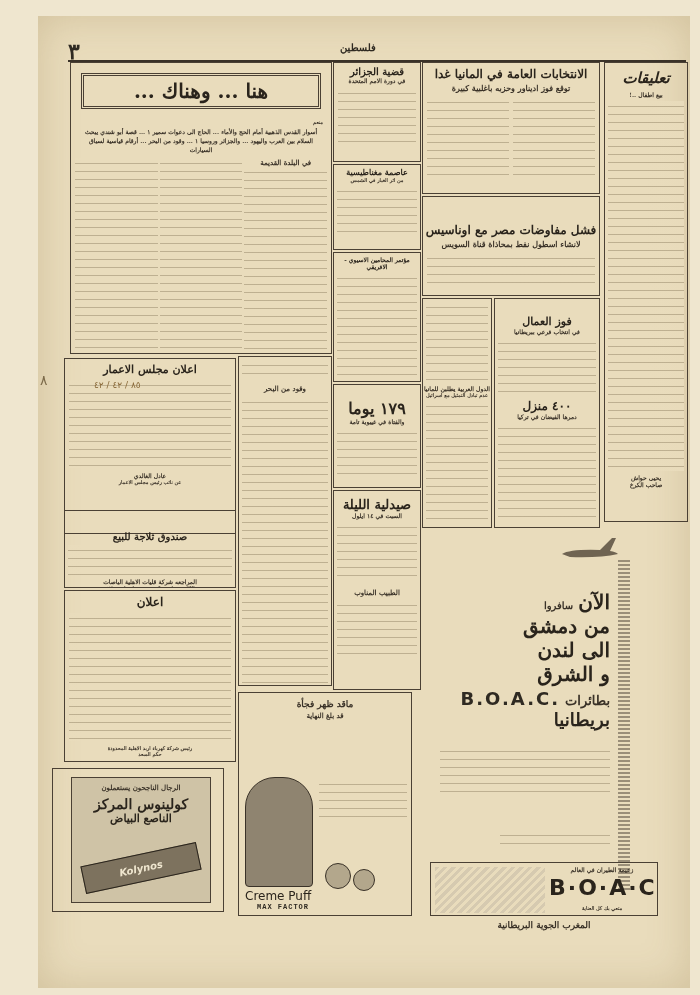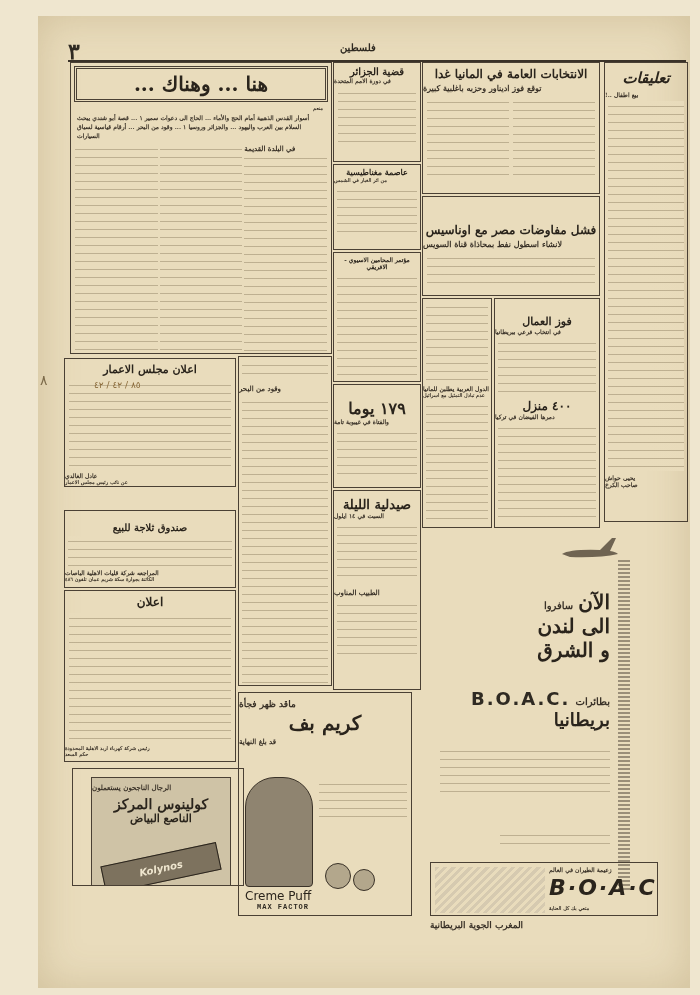--- a/index.html
+++ b/index.html
@@ -5,38 +5,38 @@
 *{box-sizing:border-box;margin:0;padding:0}
 html,body{width:700px;height:995px;background:#efe6cf;overflow:hidden}
 body{font-family:"DejaVu Serif",serif;color:#2f2a22;position:relative}
 .page{position:absolute;left:38px;top:16px;width:652px;height:972px;background:#e9dcbc;box-shadow:inset 0 0 40px rgba(140,110,60,.25)}
 .pagenum{position:absolute;left:68px;top:38px;font-size:22px;font-weight:bold}
 .masthead{position:absolute;left:340px;top:42px;font-size:10px;font-weight:bold}
 .rule-top{position:absolute;left:68px;top:60px;width:618px;border-top:2px solid #3a3228}
 .box{position:absolute;border:1px solid #4a4034;overflow:hidden}
 .dbl{border:3px double #4a4034}
 .hl{direction:rtl;text-align:center;font-weight:bold;color:#2a241c}
-.sub{direction:rtl;text-align:left;font-weight:bold;color:#3a3228}
+.sub{direction:rtl;text-align:center;font-weight:bold;color:#3a3228}
 .lines{height:100%;background:repeating-linear-gradient(#e9dcbc 0 5px,#b9ab8c 5px 6px,#e9dcbc 6px 8px);opacity:.9}
 .ad-img{background:#8f8470;border:1px solid #3a3228}
 .stripe{position:absolute;left:618px;top:560px;width:12px;height:330px;background:repeating-linear-gradient(#9a8e78 0 2px,#e9dcbc 2px 4px)}
 .boac-logo{font-family:"DejaVu Sans",sans-serif;font-weight:bold;letter-spacing:2px}
 .handnote{position:absolute;font-family:"DejaVu Sans",sans-serif;color:#7c6a4a;font-size:14px}
 </style>
 </head>
 <body>
 
 <div class="page"></div>
 <div class="handnote" style="left:40px;top:372px">۸</div>
 <div class="pagenum">٣</div>
 <div class="masthead">فلسطين</div>
 <div class="rule-top"></div>
 
 <div class="box" style="left:70px;top:62px;width:262px;height:292px">
-  <div class="dbl" style="margin:3px;height:36px;display:flex;align-items:center;justify-content:center">
+  <div class="dbl" style="margin:10px;height:36px;display:flex;align-items:center;justify-content:center">
     <div class="hl" style="font-size:20px">هنا ... وهناك ...</div>
   </div>
   <div class="sub" style="font-size:5px;text-align:right;padding-right:8px">منعم</div>
   <div class="sub" style="font-size:6px;line-height:9px;padding:2px 6px">أسوار القدس الذهبية أمام الحج والأماء ... الحاج الى دعوات سمير ١ ... قصة أبو شندي يبحث السلام بين العرب واليهود ... والجزائر وروسيا ١ ... وقود من البحر ... أرقام قياسية لسباق السيارات</div>
   <div style="display:flex;height:220px;gap:2px;padding:2px 4px">
     <div style="flex:1">
         <div class="lines"></div>
       </div>
     <div style="flex:1">
         <div class="lines"></div>
@@ -117,83 +117,83 @@
 </div>
 
 <div class="box" style="left:604px;top:62px;width:84px;height:460px">
   <div class="hl" style="font-size:15px;margin-top:6px;font-style:italic">تعليقات</div>
   <div class="sub" style="font-size:6px;margin-top:4px">بيع اطفال ..!</div>
   <div class="lines" style="height:370px;margin:3px"></div>
   <div class="sub" style="font-size:6px">يحيى حواش</div>
   <div class="sub" style="font-size:6px">صاحب الكرخ</div>
 </div>
 
-<div class="box" style="left:64px;top:358px;width:172px;height:129px">
+<div class="box" style="left:64px;top:358px;width:172px;height:176px">
   <div class="hl" style="font-size:11px;margin-top:4px">اعلان مجلس الاعمار</div>
   <div class="lines" style="height:88px;margin:4px"></div>
   <div class="sub" style="font-size:6px">عادل الغالدي</div>
   <div class="sub" style="font-size:5px">عن نائب رئيس مجلس الاعمار</div>
 </div>
 <div class="handnote" style="left:94px;top:380px;font-size:9px;color:#8a6a3a">٨٥ / ٤٢ / ٤٢</div>
 
 <div class="box" style="left:64px;top:510px;width:172px;height:78px">
-  <div class="hl" style="font-size:10px;margin-top:11px">صندوق ثلاجة للبيع</div>
+  <div class="hl" style="font-size:10px;margin-top:20px">صندوق ثلاجة للبيع</div>
   <div class="lines" style="height:30px;margin:3px"></div>
   <div class="sub" style="font-size:6px">المراجعه شركة قليات الاهلية الباصات</div>
   <div class="sub" style="font-size:5px">الكائنة بجوارة سكة شريم عمان تلفون ٤٨٦</div>
 </div>
 
 <div class="box" style="left:64px;top:590px;width:172px;height:172px">
   <div class="hl" style="font-size:12px;margin-top:4px">اعلان</div>
   <div class="lines" style="height:128px;margin:4px"></div>
   <div class="sub" style="font-size:5px">رئيس شركة كهرباء اربد الاهلية المحدودة</div>
   <div class="sub" style="font-size:5px">حكم السعد</div>
 </div>
 
-<div class="box" style="left:72px;top:768px;width:172px;height:118px">
+<div class="box" style="left:52px;top:768px;width:172px;height:144px">
   <div style="position:absolute;left:18px;top:8px;width:140px;height:126px;background:#cfc3a6;border:1px solid #4a4034">
     <div class="sub" style="font-size:7px;margin-top:5px">الرجال الناجحون يستعملون</div>
     <div class="hl" style="font-size:14px;margin-top:4px">كولينوس المركز</div>
     <div class="hl" style="font-size:11px">الناصع البياض</div>
     <div style="position:absolute;left:10px;top:76px;width:118px;height:28px;background:#7d725e;transform:rotate(-12deg);border:1px solid #2a241c;display:flex;align-items:center;justify-content:center">
       <span style="color:#efe6cf;font-style:italic;font-weight:bold;font-size:10px;font-family:'DejaVu Sans',sans-serif">Kolynos</span>
     </div>
   </div>
 </div>
 
 <div class="box" style="left:238px;top:692px;width:174px;height:224px">
   <div class="sub" style="font-size:9px;margin-top:6px">ماقد ظهر فجأة</div>
-  <div class="hl" style="font-size:20px;margin-top:2px">كريم بف</div>
   <div class="sub" style="font-size:7px;margin-top:2px">قد بلغ النهاية</div>
   <div class="ad-img" style="position:absolute;left:6px;top:84px;width:68px;height:110px;border-radius:30px 30px 4px 4px"></div>
   <div class="lines" style="position:absolute;left:80px;top:86px;width:88px;height:44px"></div>
   <div class="ad-img" style="position:absolute;left:86px;top:170px;width:26px;height:26px;border-radius:50%;background:#b3a78c"></div>
   <div class="ad-img" style="position:absolute;left:114px;top:176px;width:22px;height:22px;border-radius:50%;background:#b3a78c"></div>
   <div style="position:absolute;left:6px;top:196px;font-family:'DejaVu Sans',sans-serif;font-size:12px;color:#2a241c">Creme Puff</div>
   <div style="position:absolute;left:18px;top:210px;font-family:Liberation Mono, monospace;font-size:7px;font-weight:bold;letter-spacing:1px">MAX FACTOR</div>
 </div>
 
 <div style="position:absolute;left:560px;top:534px;width:60px;height:30px">
   <svg width="60" height="30" viewBox="0 0 60 30">
       <path d="M2 20 Q10 15 40 16 L52 4 L56 4 L50 17 Q56 18 58 20 Q40 24 10 23 Z" fill="#6f6452"></path>
     </svg>
 </div>
 <div class="stripe"></div>
 <div style="position:absolute;left:470px;top:590px;width:140px;text-align:right;direction:rtl">
   <span class="hl" style="font-size:20px">الآن</span>
   <span class="sub" style="font-size:10px">سافروا</span>
+  <div class="hl" style="font-size:20px;text-align:right">من دمشق</div>
   <div class="hl" style="font-size:20px;text-align:right">الى لندن</div>
   <div class="hl" style="font-size:20px;text-align:right">و الشرق</div>
 </div>
 <div style="position:absolute;left:450px;top:688px;width:160px;text-align:right">
   <span class="boac-logo" style="font-size:18px">B.O.A.C.</span>
-  <span class="sub" style="font-size:10px">بطائرات</span>
+  <span class="sub" style="font-size:13px">بطائرات</span>
   <div class="hl" style="font-size:18px;text-align:right">بريطانيا</div>
 </div>
 <div class="lines" style="position:absolute;left:440px;top:746px;width:170px;height:50px"></div>
 <div class="lines" style="position:absolute;left:500px;top:830px;width:110px;height:20px"></div>
 <div class="box" style="left:430px;top:862px;width:228px;height:54px">
   <div style="position:absolute;left:4px;top:4px;width:110px;height:46px;background:repeating-linear-gradient(135deg,#d6cab0 0 3px,#e9dcbc 3px 6px)"></div>
   <div class="sub" style="position:absolute;left:118px;top:3px;width:106px;font-size:6px">زعيمة الطيران في العالم</div>
-  <div class="boac-logo" style="position:absolute;left:118px;top:12px;width:106px;text-align:center;font-size:22px;font-style:italic;color:#2a241c">B·O·A·C</div>
+  <div class="boac-logo" style="position:absolute;left:118px;top:12px;width:106px;text-align:center;font-size:22px;color:#2a241c">B·O·A·C</div>
   <div class="sub" style="position:absolute;left:118px;top:42px;width:106px;font-size:5px">متعي بك كل العناية</div>
 </div>
 <div class="sub" style="position:absolute;left:430px;top:920px;width:228px;font-size:9px;letter-spacing:3px">المغرب الجوية البريطانية</div>
 
 </body></html>

